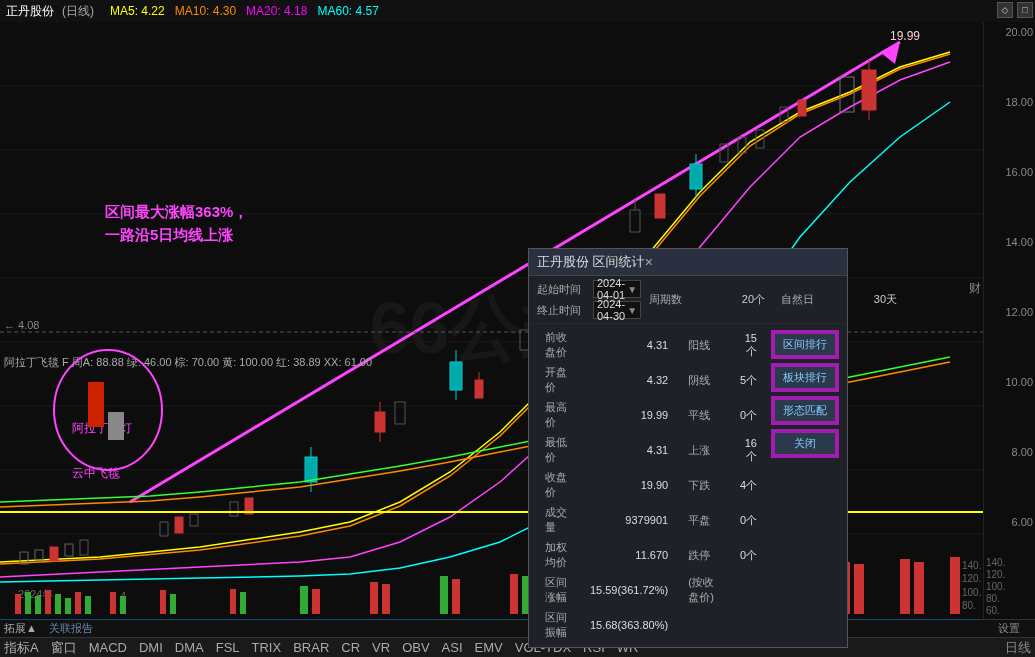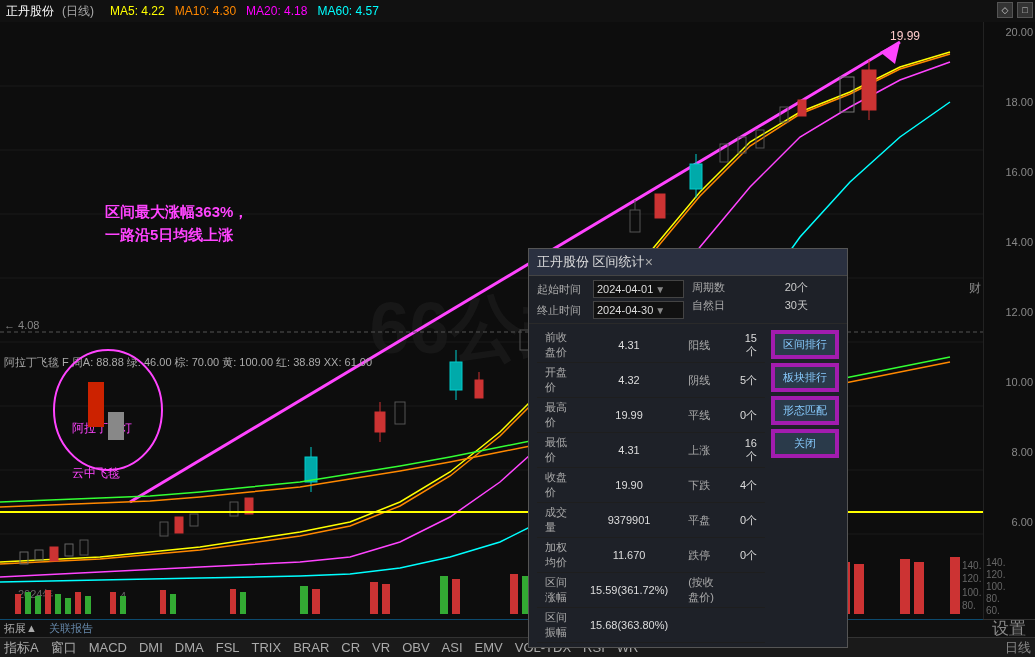--- a/index.html
+++ b/index.html
@@ -204,21 +204,21 @@
     .data-table {
       width: 100%;
       border-collapse: collapse;
     }
     .data-table td {
       padding: 2px 8px;
       font-size: 11px;
       border-bottom: 1px solid #1e1e1e;
     }
     .data-table .dt-label { color: #aaa; }
-    .data-table .dt-value { color: #ddd; text-align: center; }
+    .data-table .dt-value { color: #ddd; text-align: right; }
     .data-table .dt-label2 { color: #aaa; padding-left: 12px; }
     .data-table .dt-value2 { color: #ddd; text-align: right; }
     .stat-red { color: #ff6666; }
     .stat-green { color: #66ff66; }
 
     
     #dialog-btns {
       display: flex;
       padding: 4px 8px;
       gap: 6px;
@@ -457,21 +457,21 @@
 </div>
 <div style="position:absolute;bottom:55px;left:120px;font-size:11px;color:#666;">
   <span>4</span>
 </div>
 
 <div id="indicator-bar" style="position:absolute;bottom:20px;left:0;width:983px;height:18px;background:#111;border-top:1px solid #0c4a6e;display:flex;align-items:center;font-size:11px;color:#aaa;padding:0 4px;z-index:20;">
   <span style="margin-right:12px;cursor:pointer;">拓展▲</span>
   <span style="cursor:pointer;color:#6688aa;">关联报告</span>
 </div>
 
-<div id="settings-bar" style="position:absolute;bottom:20px;right:0;width:52px;background:#111;height:18px;display:flex;align-items:center;justify-content:center;font-size:17px;color:#888;border-top:1px solid #333;z-index:20;">
+<div id="settings-bar" style="position:absolute;bottom:20px;right:0;width:52px;background:#111;height:18px;display:flex;align-items:center;justify-content:center;font-size:11px;color:#888;border-top:1px solid #333;z-index:20;">
   <span style="cursor:pointer;">设置</span>
 </div>
 
 <div id="bottom-bar" style="position:absolute;bottom:0;left:0;width:100%;height:20px;background:#1a1a1a;border-top:1px solid #333;display:flex;align-items:center;font-size:13px;color:#aaa;padding:0 4px;z-index:20;">
   <span class="bottom-item">指标A</span>
   <span class="bottom-item">窗口</span>
   <span class="bottom-item">MACD</span>
   <span class="bottom-item">DMI</span>
   <span class="bottom-item">DMA</span>
   <span class="bottom-item">FSL</span>
@@ -513,21 +513,21 @@
         </div>
       </div>
       <div class="field-row">
         <span class="field-label">终止时间</span>
         <div class="field-input" style="display:flex;align-items:center;gap:2px;">
           <span style="font-size:11px;color:#ddd;">2024-04-30</span>
           <span style="font-size:10px;color:#888;">▼</span>
         </div>
       </div>
     </div>
-    <div style="flex:1;display:flex;flex-direction:column;gap:3px;">
+    <div style="flex:1;display:flex;flex-direction:row;gap:16px;">
       <div class="field-row">
         <span class="field-label">周期数</span>
         <span class="field-value">20个</span>
       </div>
       <div class="field-row">
         <span class="field-label">自然日</span>
         <span class="field-value">30天</span>
       </div>
     </div>
   </div>

